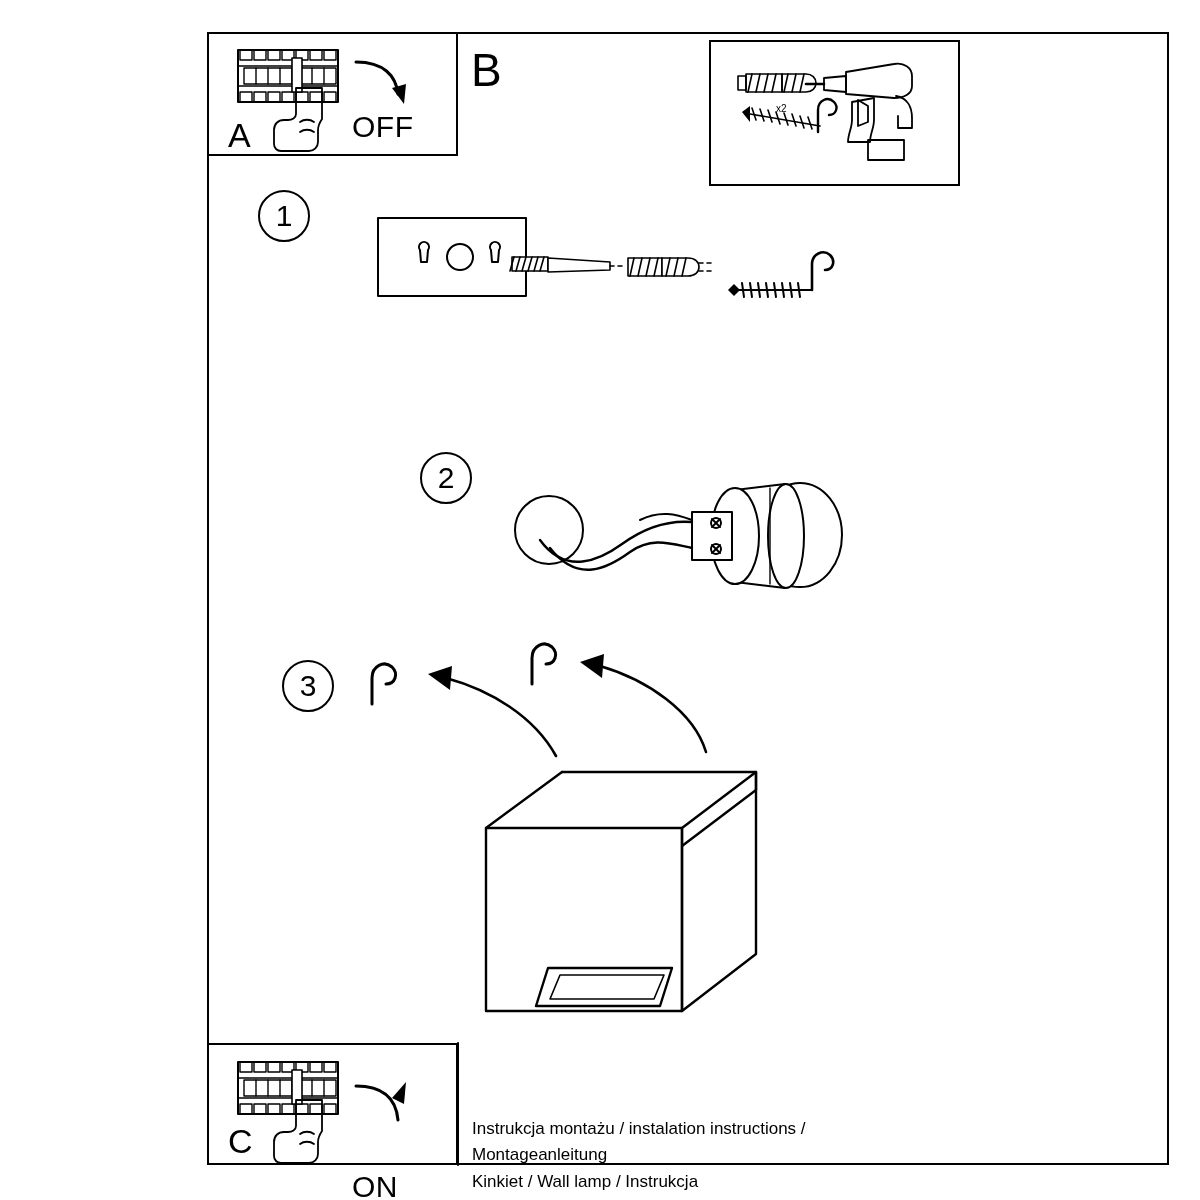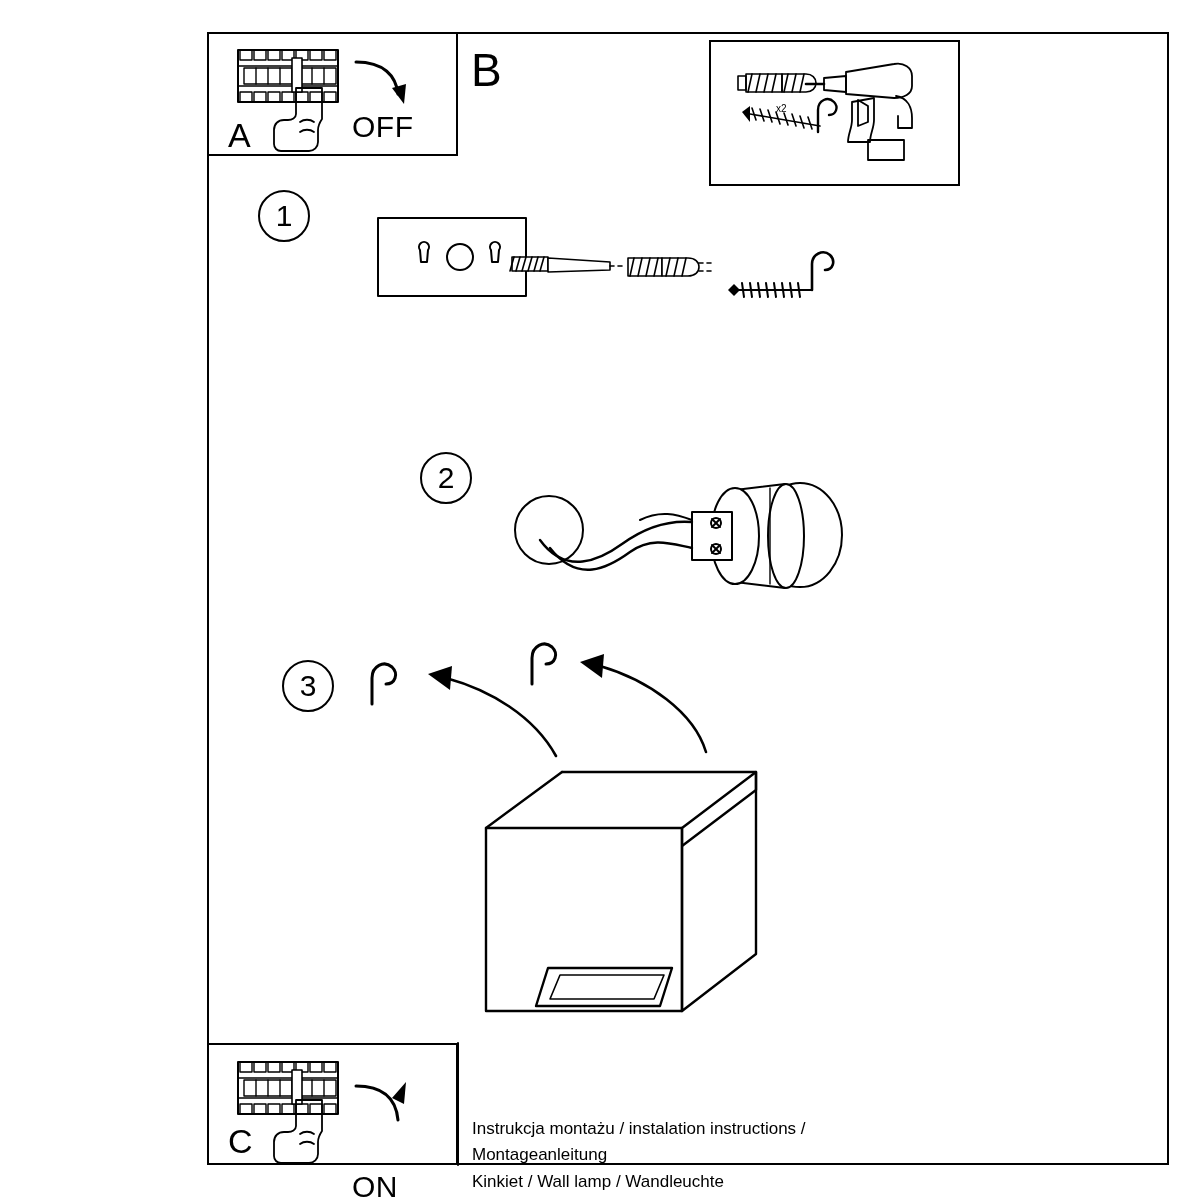--- a/index.html
+++ b/index.html
@@ -351,16 +351,16 @@
   <div class="switch-word" id="word-on">ON</div>
 
   <div class="x2-label">x2</div>
 
   <div class="step-num" id="step-1">1</div>
   <div class="step-num" id="step-2">2</div>
   <div class="step-num" id="step-3">3</div>
 
   <div id="footer">
     <div>Instrukcja montażu / instalation instructions / Montageanleitung</div>
-    <div>Kinkiet / Wall lamp / Wandleuchte</div>
+    <div>Kinkiet / Wall lamp / Instrukcja</div>
   </div>
 
 </div>
 
 </body></html>

